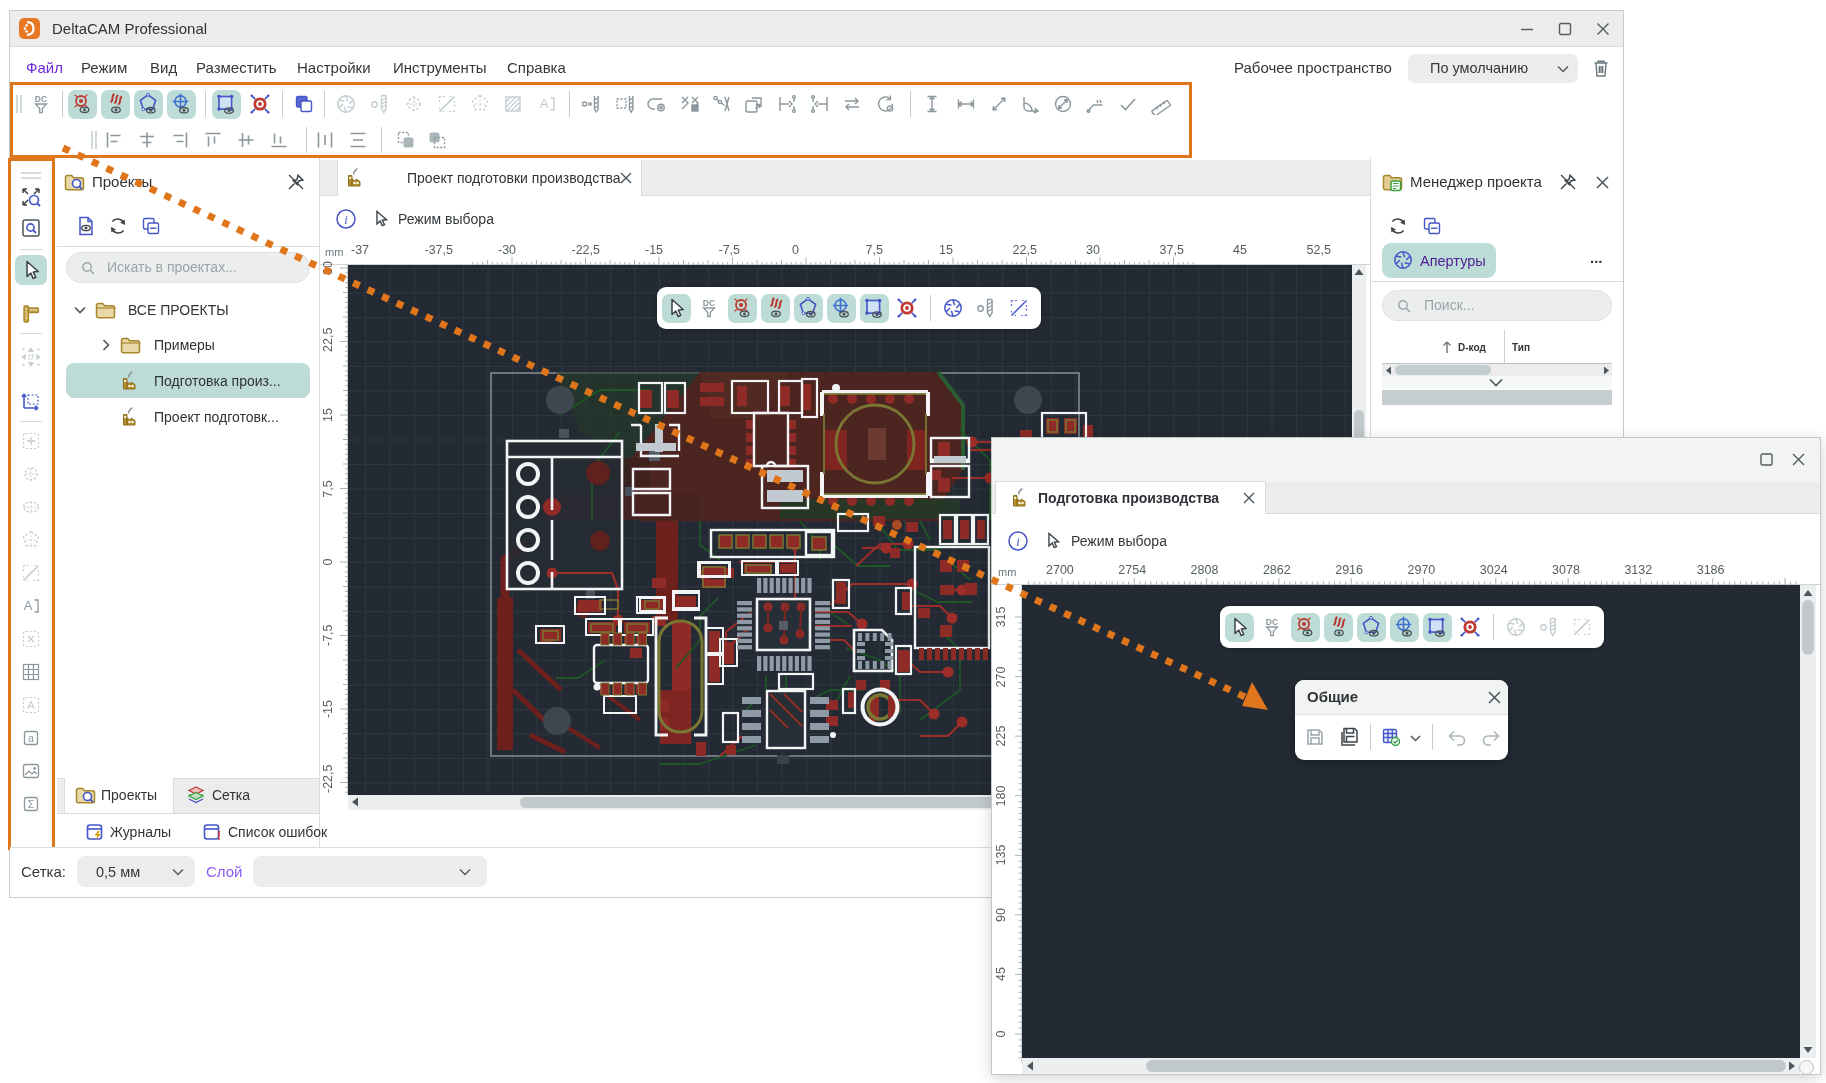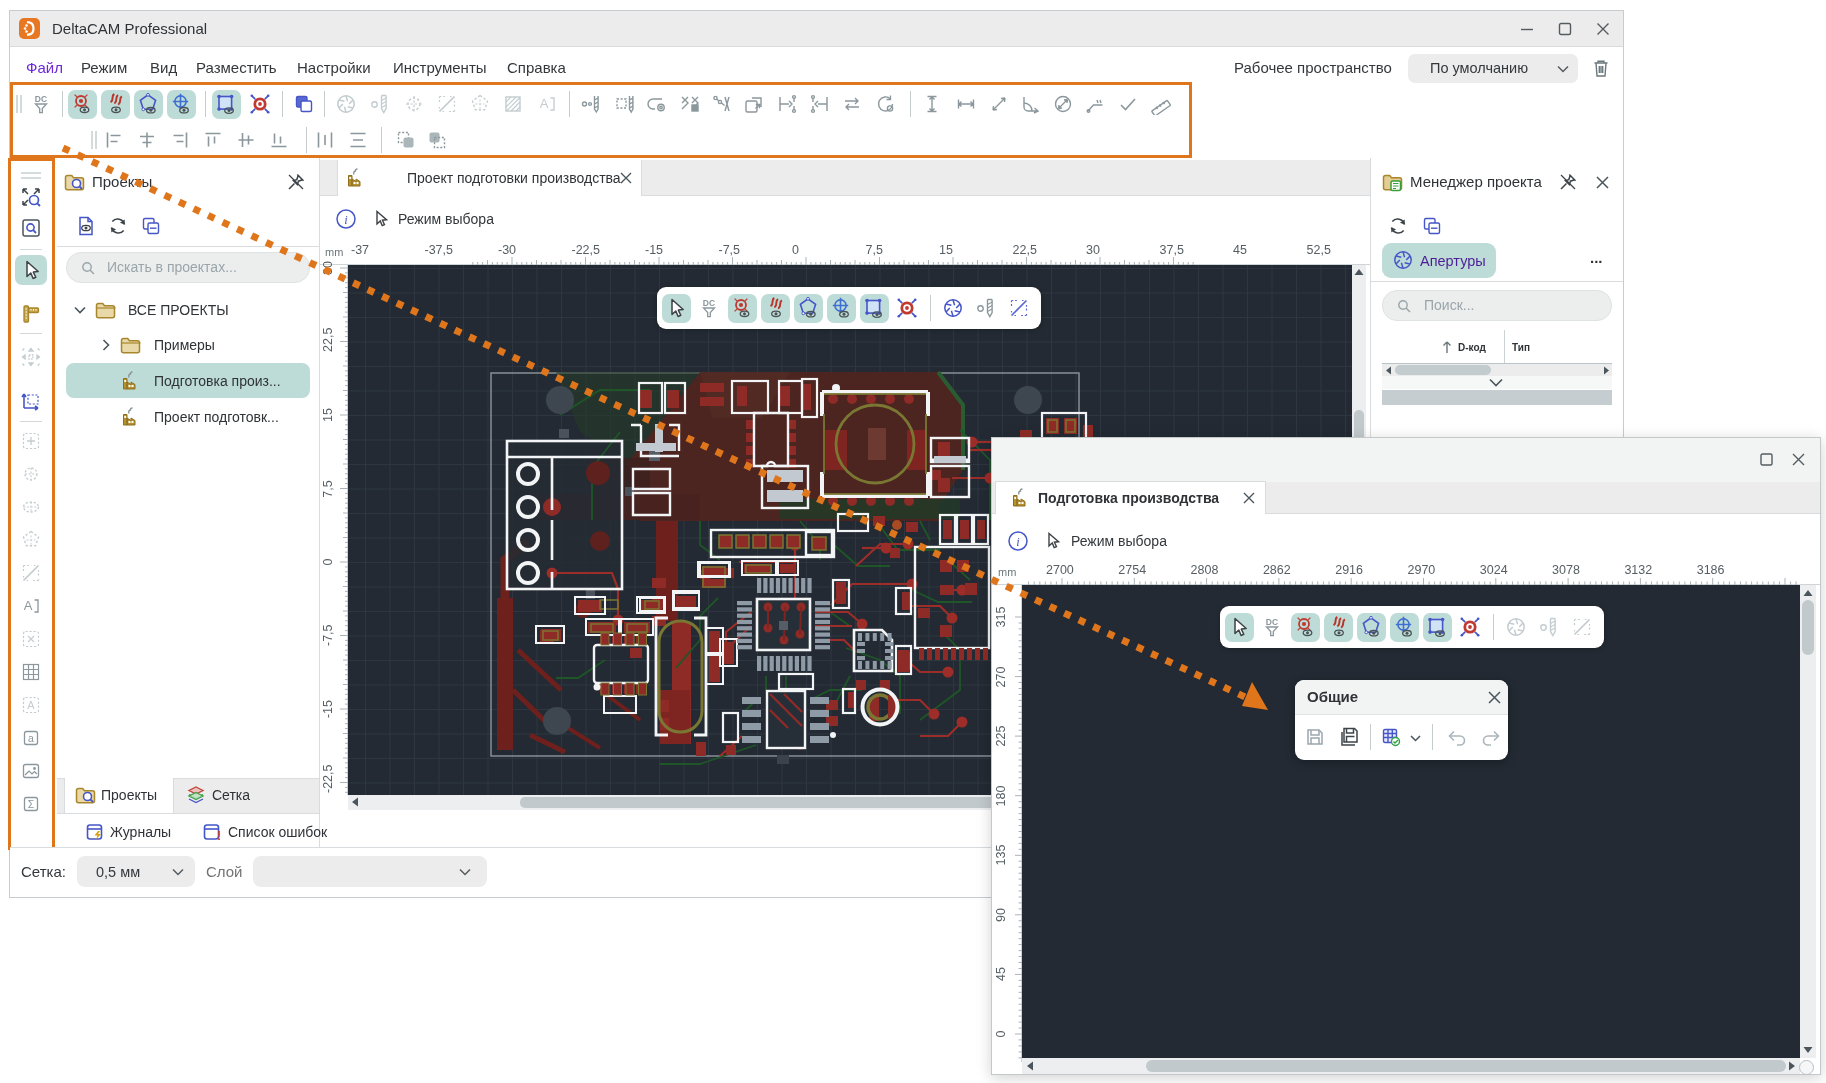--- a/index.html
+++ b/index.html
@@ -677,21 +677,21 @@
 <div class="a" style="left:228px;top:818px;height:28px;line-height:28px;font-size:14px;color:#2f3337;font-weight:normal;white-space:nowrap;">Список ошибок</div>
 <div class="a" style="left:10px;top:847px;width:1613px;height:50px;background:#fff;border-top:1px solid #d8dcde;"></div>
 <div class="a" style="left:21px;top:857px;height:30px;line-height:30px;font-size:15px;color:#33383c;font-weight:normal;white-space:nowrap;">Сетка:</div>
 <div class="a" style="left:77px;top:856px;width:118px;height:31px;background:#ececec;border-radius:8px;"></div>
 <div class="a" style="left:96px;top:857.5px;height:29.0px;line-height:29.0px;font-size:14.5px;color:#33383c;font-weight:normal;white-space:nowrap;">0,5 мм</div>
 <div class="a" style="left:172.0px;top:868.0px;width:12px;height:8px;">
     <svg width="12" height="8">
       <path d="M1 1.5 L6 6.5 L11 1.5" fill="none" stroke="#555c60" stroke-width="1.5"></path>
     </svg>
   </div>
-<div class="a" style="left:206px;top:857px;height:30px;line-height:30px;font-size:15px;color:#737373;font-weight:normal;white-space:nowrap;">Слой</div>
+<div class="a" style="left:206px;top:857px;height:30px;line-height:30px;font-size:15px;color:#8b5cf6;font-weight:normal;white-space:nowrap;">Слой</div>
 <div class="a" style="left:253px;top:856px;width:234px;height:31px;background:#ececec;border-radius:8px;"></div>
 <div class="a" style="left:459.0px;top:868.0px;width:12px;height:8px;">
     <svg width="12" height="8">
       <path d="M1 1.5 L6 6.5 L11 1.5" fill="none" stroke="#555c60" stroke-width="1.5"></path>
     </svg>
   </div>
 <div class="a" style="left:320px;top:160px;width:1050px;height:36px;background:#ececec;border-bottom:1px solid #d8dcde;"></div>
 <div class="a" style="left:337px;top:160px;width:305px;height:36px;background:#fff;border-left:1px solid #d8dcde;border-right:1px solid #d8dcde;"></div>
 <div class="a" style="left:344px;top:167px;width:22px;height:22px;">
     <svg width="22" height="22" viewBox="0 0 22 22">

